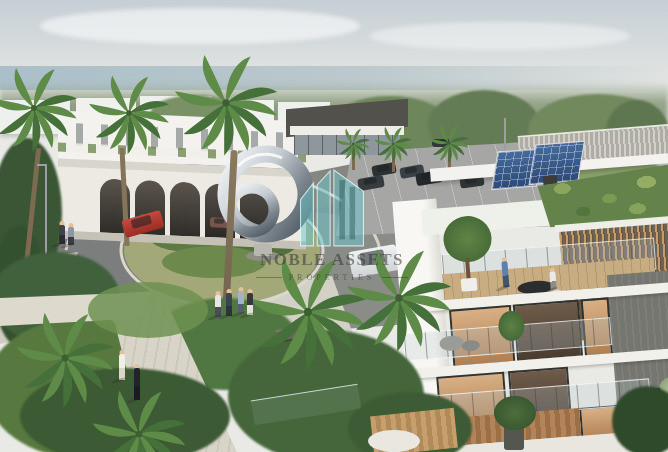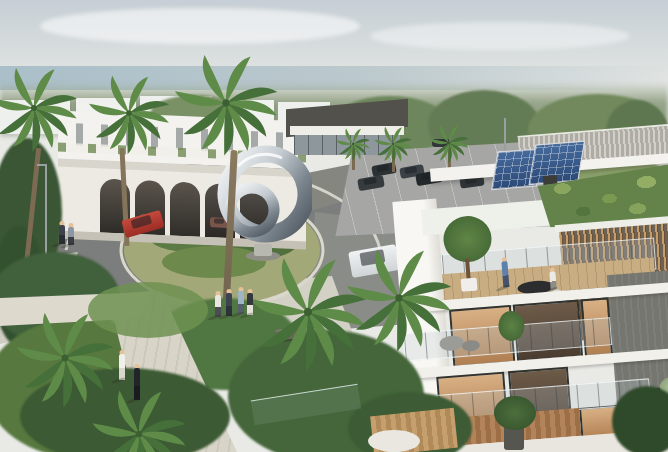--- a/index.html
+++ b/index.html
@@ -323,14 +323,31 @@
   <div class="person" style="left:246px;top:289px;height:26px;--c:#33383f;--p:#e3e1da;">
       <span class="body"></span>
     </div>
   <div class="person" style="left:118px;top:350px;height:30px;--c:#f0efe9;--p:#d9d6cc;">
       <span class="body"></span>
     </div>
   <div class="person" style="left:133px;top:364px;height:36px;--c:#23242a;--p:#1a1b20;">
       <span class="body"></span>
     </div>
 
+  <div class="watermark">
+    <svg width="74" height="82" viewBox="0 0 80 88" style="display:block;margin:0 auto;">
+      <g fill="rgba(110,197,203,.52)" stroke="rgba(228,249,250,.78)" stroke-width="1.2">
+        <polygon points="6,36 20,18 20,86 6,86"></polygon>
+        <polygon points="24,20 38,5 38,86 24,86"></polygon>
+        <polygon points="42,4 74,27 74,86 42,86"></polygon>
+      </g>
+      <rect x="48" y="15" width="6" height="64" fill="rgba(22,66,70,.38)"></rect>
+      <rect x="59" y="22" width="6" height="57" fill="rgba(22,66,70,.38)"></rect>
+    </svg>
+    <div class="wm-brand">NOBLE ASSETS</div>
+    <div class="wm-row">
+      <span class="wm-rule"></span>
+      <span class="wm-tag">PROPERTIES</span>
+      <span class="wm-rule"></span>
+    </div>
+  </div>
 
 </div>
 
 </body></html>

